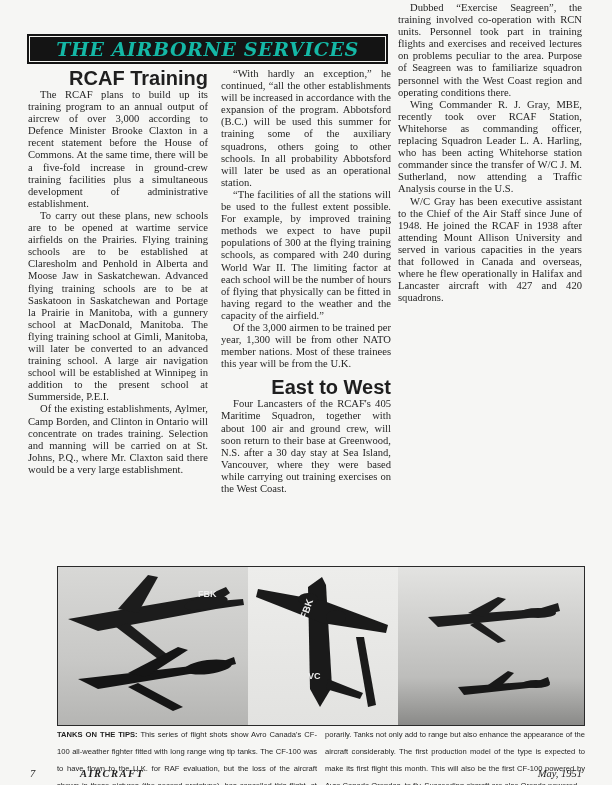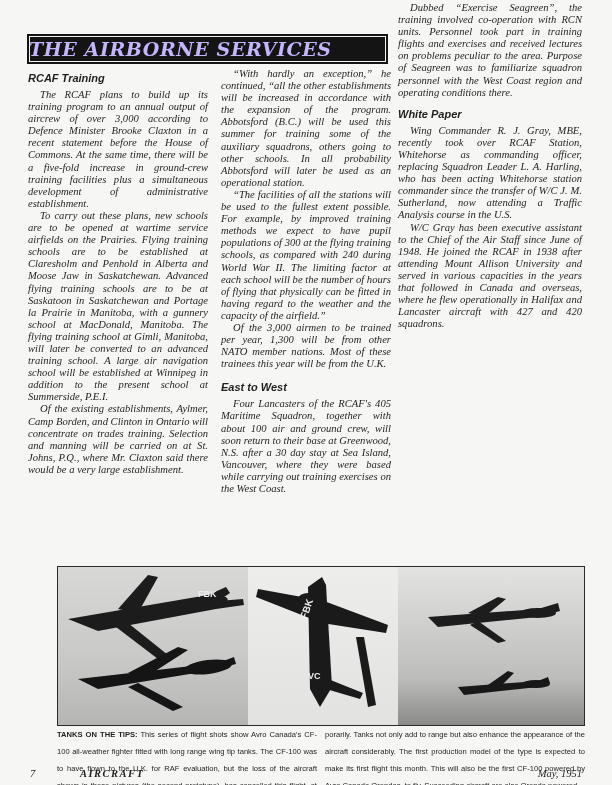--- a/index.html
+++ b/index.html
@@ -5,33 +5,33 @@
   html, body { margin: 0; padding: 0; }
   body {
     width: 612px; height: 785px; overflow: hidden;
     background: #f6f6f4; color: #1f1f1f;
     font-family: "Liberation Serif", serif;
     position: relative;
   }
   .page { position: absolute; inset: 0; }
   .banner {
     position: absolute; left: 27px; top: 34px; width: 357px; height: 26px;
-    background: #141414; color: #c4b5fd;
+    background: #141414; color: #14b8a6;
     font-family: "DejaVu Serif", serif; font-weight: bold; font-style: italic;
-    font-size: 19px; letter-spacing: 0.6px; line-height: 26px; 
+    font-size: 19px; letter-spacing: 0.6px; line-height: 26px; text-align: center;
     border: 2px solid #141414; box-shadow: inset 0 0 0 1px #f4f4f0;
   }
-  .col { position: absolute; font-size: 10.6px; line-height: 12.1px; text-align: justify; font-style: italic; }
+  .col { position: absolute; font-size: 10.6px; line-height: 12.1px; text-align: justify; }
   .col p { margin: 0; text-indent: 12px; }
   .col1 { left: 28px; top: 68px; width: 180px; }
   .col2 { left: 221px; top: 68px; width: 170px; }
   .col3 { left: 398px; top: 2px; width: 184px; }
   h2 {
     font-family: "Liberation Sans", sans-serif; font-weight: bold;
-    font-size: 11px; margin: 2px 0 3px 0; line-height: 16px; text-align: left;
+    font-size: 20px; margin: 2px 0 3px 0; line-height: 16px; text-align: right;
   }
   .col2 h2 { margin-top: 9px; }
   .col3 h2 { margin-top: 7px; }
   .figure {
     position: absolute; left: 57px; top: 566px; width: 526px; height: 158px;
     border: 1px solid #2a2a2a; background: #14b8a6; overflow: hidden;
   }
   .photo { position: absolute; top: 0; height: 158px; }
   .photo1 { left: 0; width: 190px; background: linear-gradient(180deg,#d8d8d6 0%,#c8c8c6 60%,#b5b5b3 100%); }
   .photo2 { left: 190px; width: 150px; background: linear-gradient(180deg,#ededeb 0%,#e2e2e0 100%); }
@@ -69,21 +69,20 @@
   <div class="col col2">
     <p>“With hardly an exception,” he continued, “all the other establishments will be increased in accordance with the expansion of the program. Abbotsford (B.C.) will be used this summer for training some of the auxiliary squadrons, others going to other schools. In all probability Abbotsford will later be used as an operational station.</p>
     <p>“The facilities of all the stations will be used to the fullest extent possible. For example, by improved training methods we expect to have pupil populations of 300 at the flying training schools, as compared with 240 during World War II. The limiting factor at each school will be the number of hours of flying that physically can be fitted in having regard to the weather and the capacity of the airfield.”</p>
     <p>Of the 3,000 airmen to be trained per year, 1,300 will be from other NATO member nations. Most of these trainees this year will be from the U.K.</p>
     <h2>East to West</h2>
     <p>Four Lancasters of the RCAF's 405 Maritime Squadron, together with about 100 air and ground crew, will soon return to their base at Greenwood, N.S. after a 30 day stay at Sea Island, Vancouver, where they were based while carrying out training exercises on the West Coast.</p>
   </div>
 
   <div class="col col3">
     <p>Dubbed “Exercise Seagreen”, the training involved co-operation with RCN units. Personnel took part in training flights and exercises and received lectures on problems peculiar to the area. Purpose of Seagreen was to familiarize squadron personnel with the West Coast region and operating conditions there.</p>
-    <h2>White Paper</h2>
     <p>Wing Commander R. J. Gray, MBE, recently took over RCAF Station, Whitehorse as commanding officer, replacing Squadron Leader L. A. Harling, who has been acting Whitehorse station commander since the transfer of W/C J. M. Sutherland, now attending a Traffic Analysis course in the U.S.</p>
     <p>W/C Gray has been executive assistant to the Chief of the Air Staff since June of 1948. He joined the RCAF in 1938 after attending Mount Allison University and served in various capacities in the years that followed in Canada and overseas, where he flew operationally in Halifax and Lancaster aircraft with 427 and 420 squadrons.</p>
   </div>
 
   <div class="figure">
     <div class="photo photo1">
       <svg width="190" height="158" viewBox="0 0 190 158">
         <g fill="#1c1c1c">
           <path d="M10 52 L150 28 L168 20 L172 26 L160 34 L185 32 L186 38 L158 42 L40 64 Z"></path>
           <path d="M60 42 L90 8 L100 10 L80 46 Z"></path>

